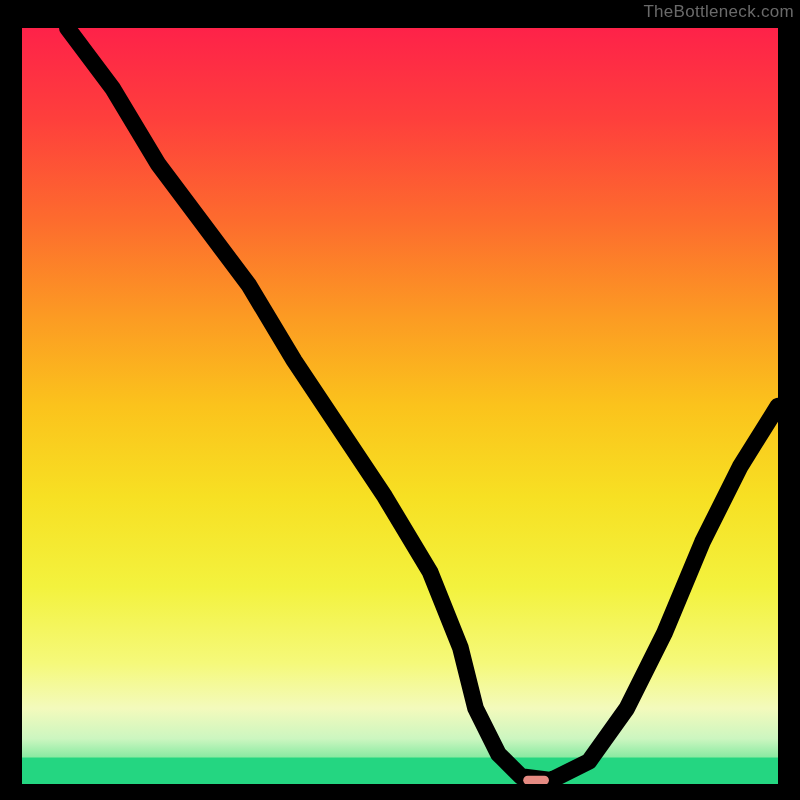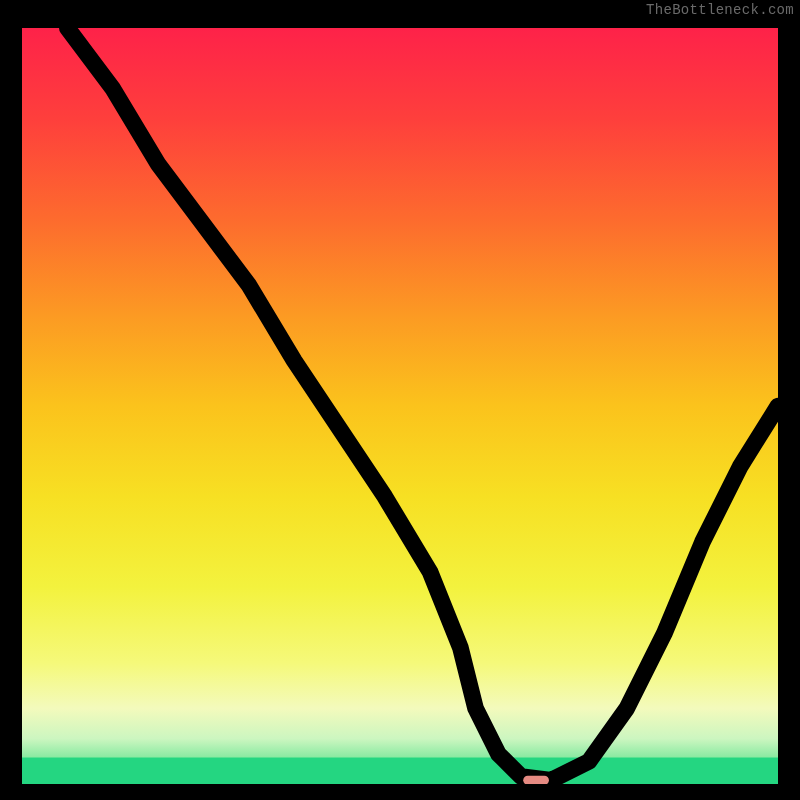--- a/index.html
+++ b/index.html
@@ -15,25 +15,24 @@
     position: relative;
     width: 800px;
     height: 800px;
     background: #000;
   }
   .watermark {
     position: absolute;
     top: 2px;
     right: 6px;
     color: #6a6a6a;
-    font-size: 14px;
+    font-size: 17px;
     font-weight: 500;
     letter-spacing: 0.3px;
     z-index: 5;
-    font-family: Liberation Mono, monospace;
   }
   .plot-outer {
     position: absolute;
     left: 22px;
     top: 28px;
     width: 756px;
     height: 756px;
     background: #000;
   }
   svg.plot {

